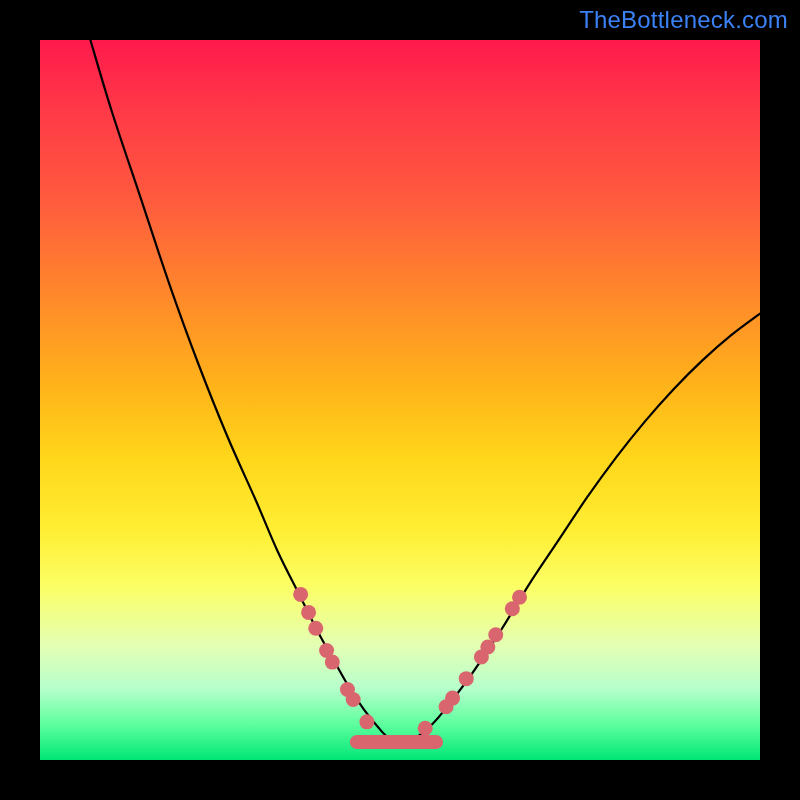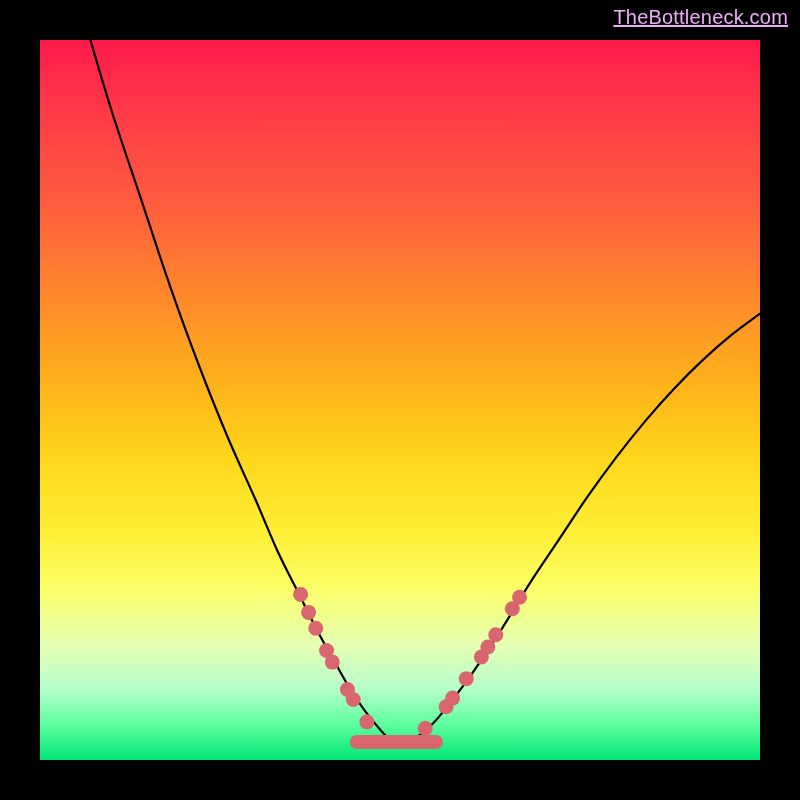--- a/index.html
+++ b/index.html
@@ -34,25 +34,24 @@
       #fbff66 76%,
       #e4ffb3 84%,
       #b7ffcc 90%,
       #5fff9e 95%,
       #00e676 100%);
   }
   .watermark {
     position: absolute;
     top: 6px;
     right: 12px;
-    color: #f0abfc;
-    font-size: 20px;
+    color: #3b82f6;
+    font-size: 24px;
     letter-spacing: 0.2px;
     user-select: none;
-    text-decoration: underline;
   }
   svg.curve {
     position: absolute;
     left: 0;
     top: 0;
     width: 720px;
     height: 720px;
     overflow: visible;
   }
 </style>

